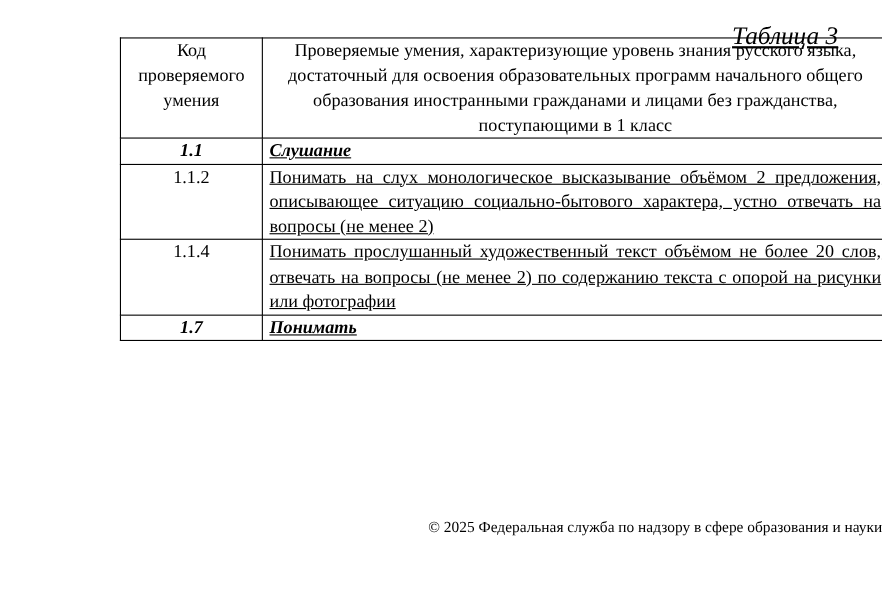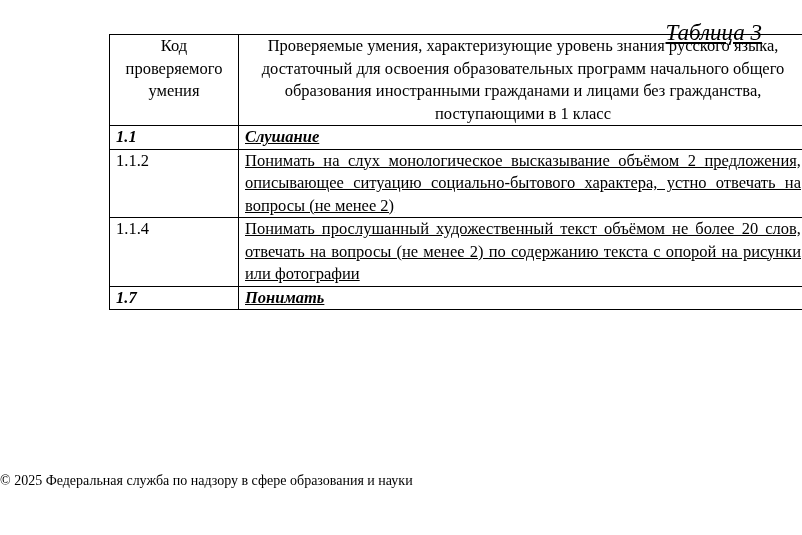--- a/index.html
+++ b/index.html
@@ -40,33 +40,33 @@
     vertical-align: top;
     font-weight: normal;
   }
   col.code-col { width: 129px; }
   th.code-head, th.desc-head {
     text-align: center;
     padding-top: 1px;
     padding-bottom: 1px;
   }
   th.desc-head { padding-left: 4px; padding-right: 4px; }
-  td.code { }
+  td.code { text-align: center; }
   td.desc { text-align: justify; text-decoration: underline; }
   tr.section td {
     font-weight: bold;
     font-style: italic;
   }
   td.desc.last-line-left { text-align-last: left; }
   .footer {
     position: absolute;
     top: 472px;
     left: 0;
     width: 802px;
-    text-align: left;
+    text-align: right;
     font-size: 14px;
     line-height: 18px;
   }
 </style>
 </head>
 <body>
 
 <div class="table-caption">Таблица 3</div>
 
 <table class="skills">

